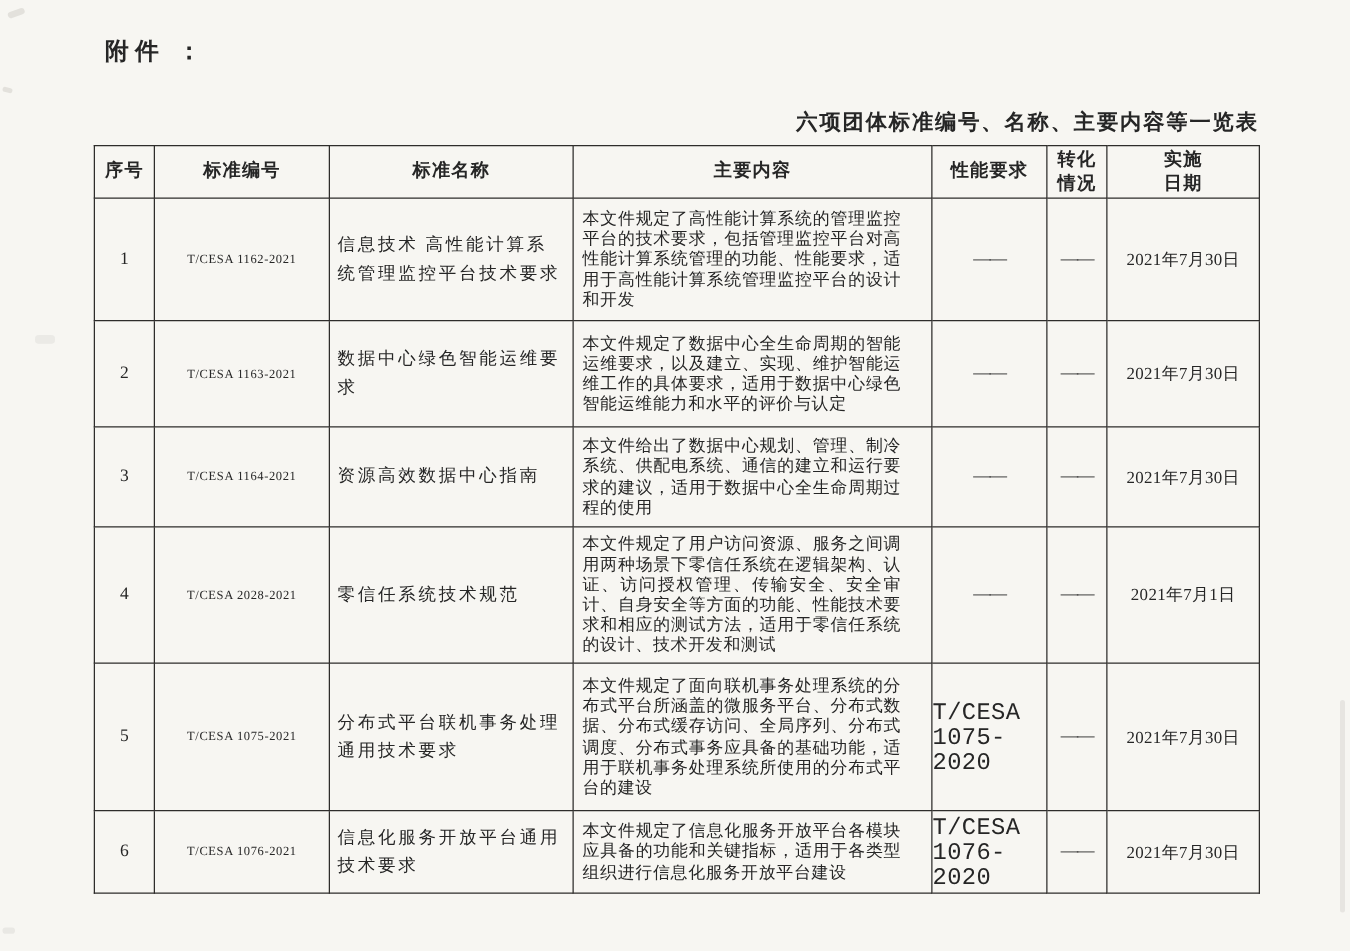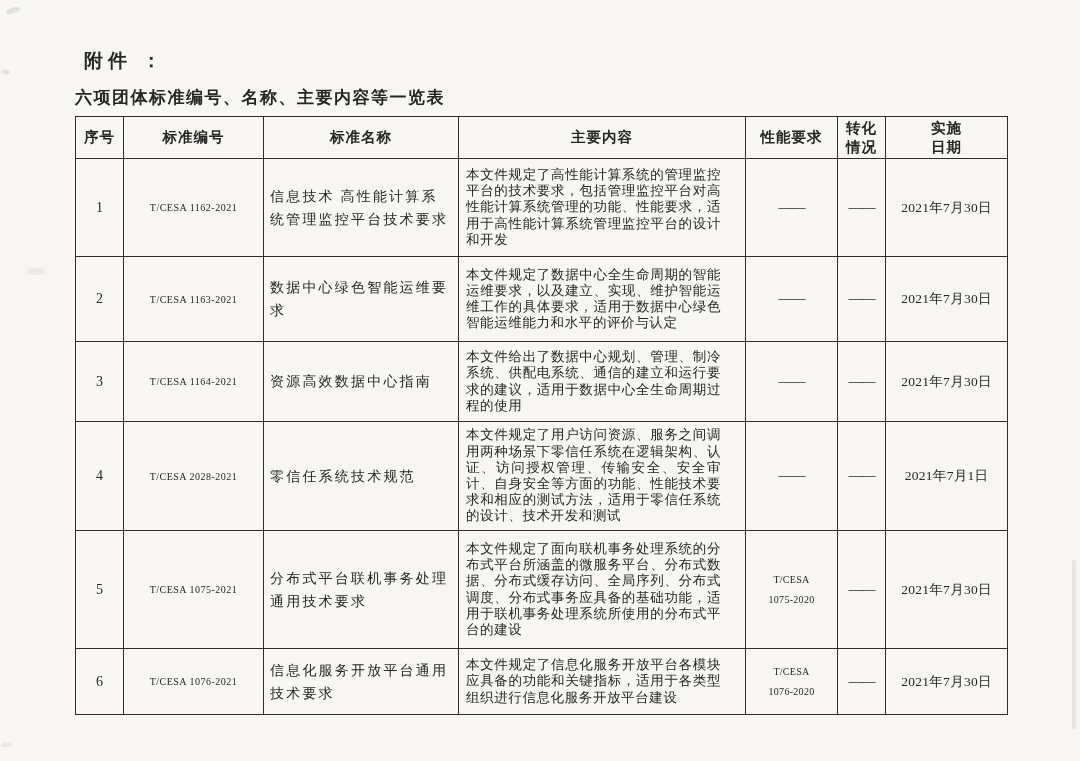--- a/index.html
+++ b/index.html
@@ -13,26 +13,26 @@
   }
   
   .artifact { position:absolute; background:#c9c7c2; opacity:.45; border-radius:3px; pointer-events:none; }
   .a1 { left:6px;  top:8px;   width:14px; height:5px;  transform:rotate(-20deg); }
   .a2 { left:2px;  top:70px;  width:8px;  height:4px;  transform:rotate(15deg); }
   .a3 { left:28px; top:268px; width:16px; height:7px;  opacity:.25; }
   .a4 { left:1072px; top:560px; width:4px; height:170px; opacity:.35; }
   .a5 { left:2px; top:742px; width:10px; height:5px; opacity:.3; }
 
   .attachment {
-    position:absolute; left:84px; top:48px;
+    position:absolute; left:84px; top:28px;
     font-size:19px; font-weight:bold; letter-spacing:5px;
   }
   .doc-title {
     position:absolute; left:75px; top:86px; width:932px;
-    text-align:left; font-size:17px; font-weight:bold; letter-spacing:1.5px;
+    text-align:right; font-size:17px; font-weight:bold; letter-spacing:1.5px;
   }
 
   table.standards {
     position:absolute; left:75px; top:116px;
     width:932px; table-layout:fixed;
     border-collapse:collapse;
   }
   .standards th, .standards td {
     border:1.6px solid #2e2d2b;
     vertical-align:middle;
@@ -42,21 +42,21 @@
     font-size:14.5px; font-weight:bold; text-align:center;
     letter-spacing:1px; line-height:19px; white-space:pre-line;
   }
   .c-no   { text-align:center; font-size:14px; }
   .c-std  { text-align:center; font-size:10px; letter-spacing:.5px; white-space:nowrap; }
   .c-name { text-align:left; padding:0 6px; font-size:14px; letter-spacing:2.2px; line-height:23px; }
   .c-content {
     text-align:justify; padding:3px 24px 3px 7px;
     font-size:13.5px; line-height:16.2px; letter-spacing:.6px;
   }
-  .c-replaces { text-align:center; font-size:10px; line-height:20px; white-space:pre-line; letter-spacing:.3px; }
+  .c-replaces { font-size:19px; line-height:20px; white-space:pre-line; letter-spacing:.3px;font-family:Liberation Mono, monospace; }
   .c-dash { text-align:center; font-size:14px; letter-spacing:-1px; }
   .c-date { text-align:center; font-size:13.5px; white-space:nowrap; letter-spacing:.3px;margin-top:44px; }
 </style>
 </head>
 <body>
 
 <div class="artifact a1"></div>
 <div class="artifact a2"></div>
 <div class="artifact a3"></div>
 <div class="artifact a4"></div>

